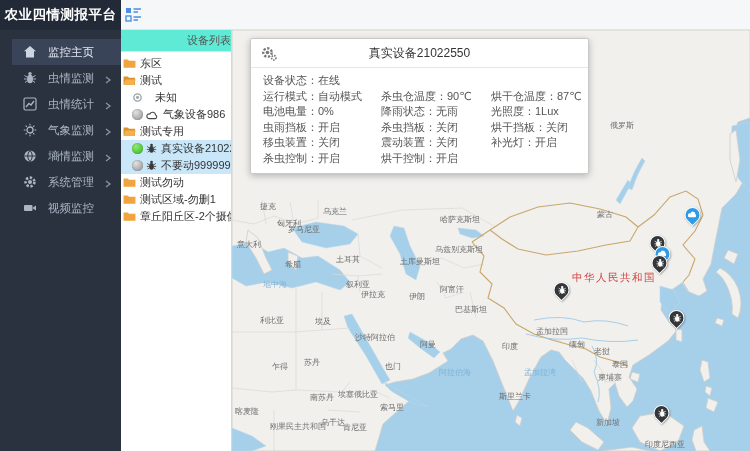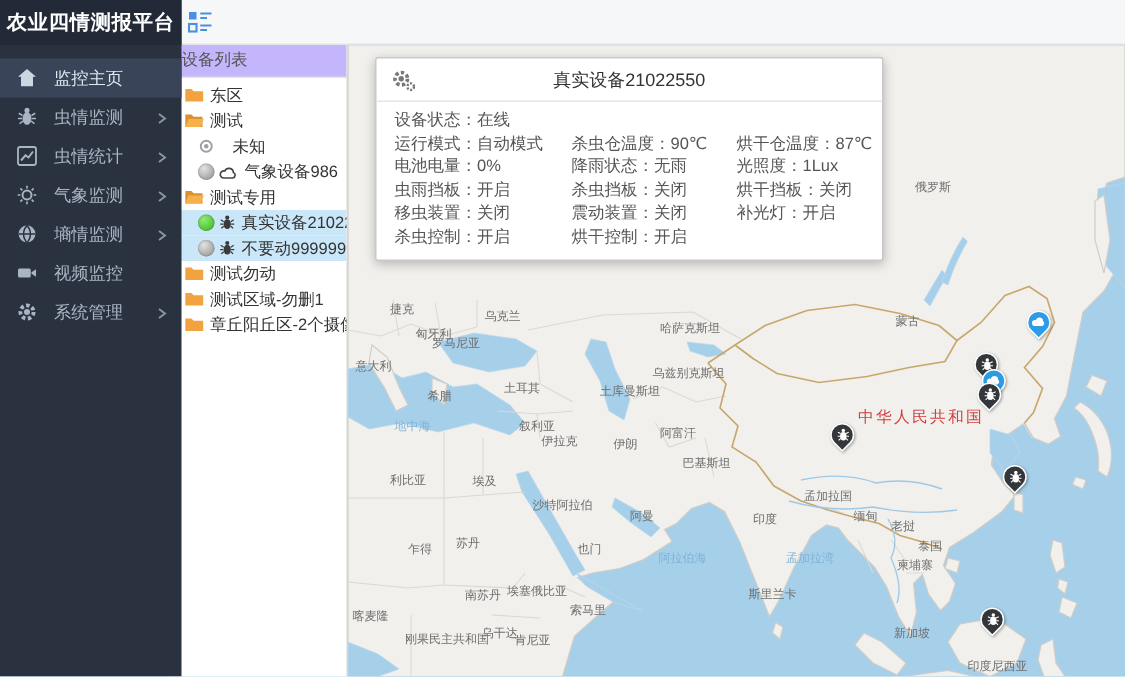--- a/index.html
+++ b/index.html
@@ -3,39 +3,39 @@
 <meta charset="utf-8">
 <style>
   html,body{margin:0;padding:0}
   body{width:750px;height:451px;position:relative;overflow:hidden;
        font-family:"Liberation Sans","DejaVu Sans",sans-serif;background:#fff;}
 
   
   .sidebar{position:absolute;left:0;top:0;width:121px;height:451px;background:#2a3240;z-index:30;}
   .brand{height:30px;line-height:30px;background:#222a38;color:#fff;font-size:13.5px;
          font-weight:bold;text-align:center;white-space:nowrap;letter-spacing:.5px;}
-  .menu{padding-top:9px;}
+  .menu{padding-top:9px;margin-left:12px;}
   .menu-item{height:26px;display:flex;align-items:center;padding:0 9px 0 11px;
              color:#aab5c4;font-size:11.5px;cursor:pointer;}
   .menu-item.active{background:#3a4458;color:#e2e8f1;}
   .menu-item .mi{width:14px;height:14px;margin-right:11px;flex:none;display:flex;}
   .menu-item .lbl{flex:1;white-space:nowrap;}
   .menu-item .chev{width:8px;height:8px;flex:none;opacity:.75;}
 
   
   .topbar{position:absolute;left:113px;top:0;right:0;height:30px;background:#f6f7f9;
           border-bottom:1px solid #e2e3e5;z-index:25;display:flex;align-items:center;
           padding-left:12px;box-sizing:border-box;}
   .tree-toggle{width:17px;height:17px;cursor:pointer;display:flex;}
 
   
   .device-panel{position:absolute;left:113px;top:30px;width:119px;bottom:0;background:#fff;
                 border-right:1px solid #d6d6d6;z-index:20;box-sizing:border-box;overflow:hidden;}
-  .dp-header{height:21px;line-height:21px;background:#c4b5fd;border-bottom:1px solid #e3e3e3;
-             font-size:11px;color:#555;padding-left:8px;}
+  .dp-header{height:21px;line-height:21px;background:#5eead4;border-bottom:1px solid #e3e3e3;
+             font-size:11px;color:#555;padding-left:8px;text-align:right;}
   .tree{padding-top:3px;}
   .tnode{height:17px;display:flex;align-items:center;font-size:11px;color:#333;
          padding-left:10px;white-space:nowrap;cursor:pointer;}
   .tnode.child{padding-left:19px;}
   .tnode.selected{background:#c9e7f9;}
   .ticon{margin-right:4px;flex:none;display:flex;}
   .status-dot{width:11px;height:11px;border-radius:50%;margin-right:3px;flex:none;
               box-shadow:inset 0 0 1px rgba(0,0,0,.45);}
   .status-dot.online{background:radial-gradient(circle at 35% 30%,#93ea71,#2fb51e);}
   .status-dot.offline{background:radial-gradient(circle at 35% 30%,#e2e2e2,#8d8d8d);}
@@ -139,39 +139,39 @@
       <span class="lbl">墒情监测</span>
       <span class="chev">
         <svg viewBox="0 0 8 8" width="8" height="8">
             <path d="M2 1 L6 4 L2 7" fill="none" stroke="#aab5c4" stroke-width="1.3"></path>
           </svg></span>
     </div>
 
     <div class="menu-item">
       <span class="mi">
         <svg viewBox="0 0 14 14" width="14" height="14">
-            <rect x="1" y="4" width="8.5" height="6" rx="1" fill="#aab5c4"></rect>
-            <path d="M10 6.5 L13 4.5 V9.5 L10 7.5 Z" fill="#aab5c4"></path>
-          </svg>
-        </span>
-      <span class="lbl">视频监控</span>
-    </div>
-
-    <div class="menu-item">
-      <span class="mi">
-        <svg viewBox="0 0 14 14" width="14" height="14">
             <circle cx="7" cy="7" r="4.4" fill="none" stroke="#aab5c4" stroke-width="2.6" stroke-dasharray="2.3 1.7"></circle>
             <circle cx="7" cy="7" r="2" fill="#aab5c4"></circle>
           </svg>
         </span>
       <span class="lbl">系统管理</span>
       <span class="chev">
         <svg viewBox="0 0 8 8" width="8" height="8">
             <path d="M2 1 L6 4 L2 7" fill="none" stroke="#aab5c4" stroke-width="1.3"></path>
           </svg></span>
+    </div>
+
+    <div class="menu-item">
+      <span class="mi">
+        <svg viewBox="0 0 14 14" width="14" height="14">
+            <rect x="1" y="4" width="8.5" height="6" rx="1" fill="#aab5c4"></rect>
+            <path d="M10 6.5 L13 4.5 V9.5 L10 7.5 Z" fill="#aab5c4"></path>
+          </svg>
+        </span>
+      <span class="lbl">视频监控</span>
     </div>
   </div>
 </div>
 
 <div class="topbar">
   <span class="tree-toggle">
     <svg viewBox="0 0 17 17" width="17" height="17">
         <rect x="1" y="2" width="5" height="5" fill="#4a8fe2"></rect>
         <rect x="1" y="10" width="5" height="5" fill="none" stroke="#4a8fe2" stroke-width="1.4"></rect>
         <path d="M8.5 3 H16 M8.5 6 H13 M8.5 11 H16 M8.5 14 H13" stroke="#4a8fe2" stroke-width="1.4"></path>

